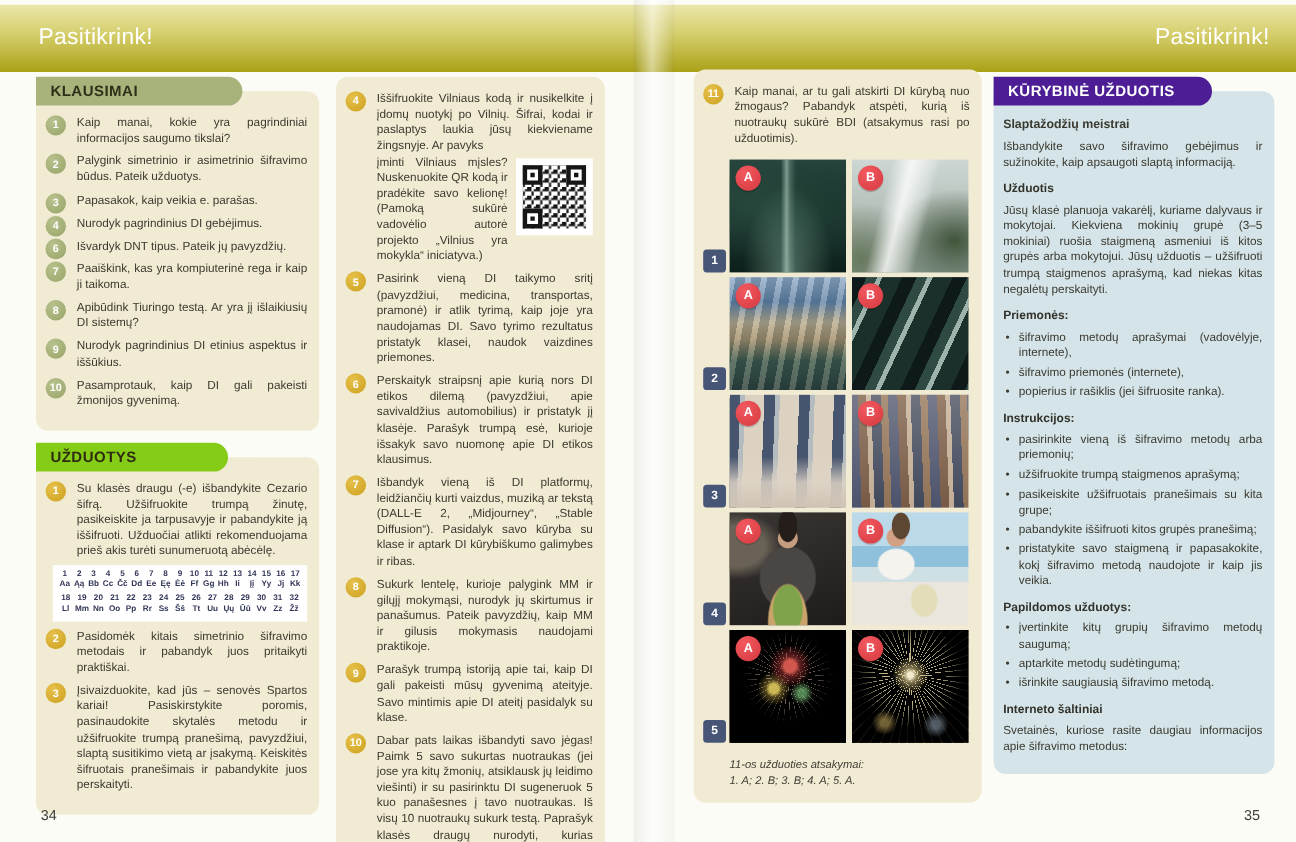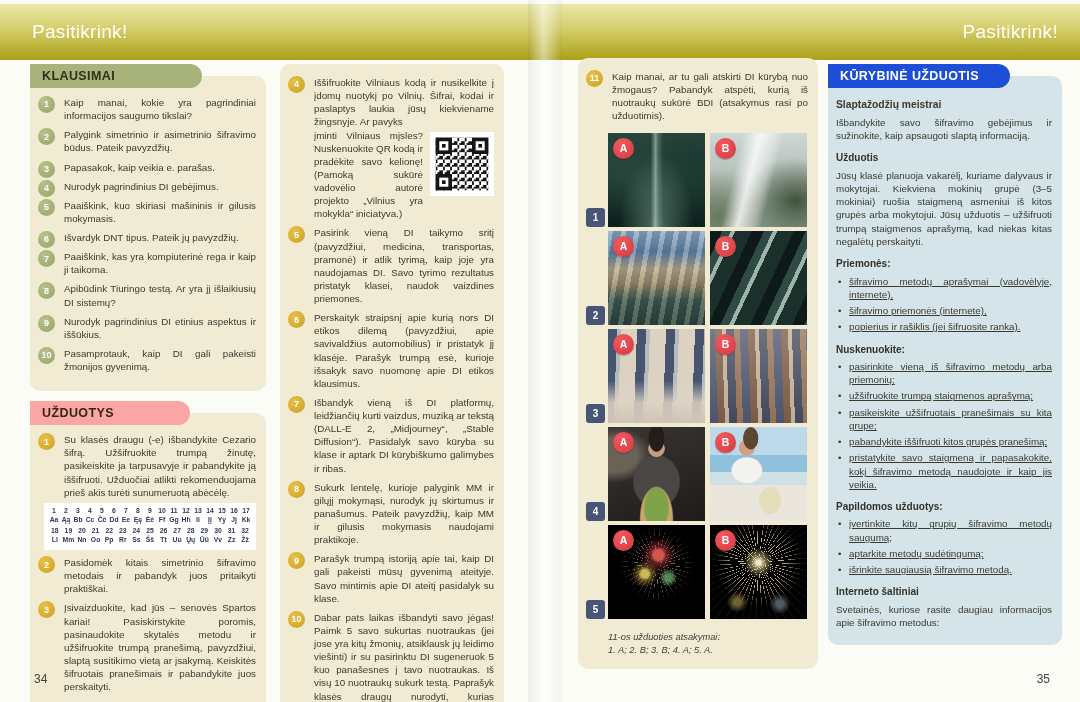--- a/index.html
+++ b/index.html
@@ -16,22 +16,22 @@
   .col{position:absolute;}
   .col1{left:30px;top:64px;width:236px;}
   .col2{left:280px;top:64px;width:224px;}
   .col3{left:578px;top:58px;width:240px;}
   .col4{left:828px;top:64px;width:234px;}
   
   .tab{height:24px;line-height:24px;padding-left:12px;box-sizing:border-box;
     border-radius:0 13px 13px 0;font-weight:bold;font-size:12.5px;letter-spacing:.4px;
     position:relative;z-index:2;margin-bottom:-12px;}
   .tab.olive{width:172px;background:#a8b37c;color:#2e3018;}
-  .tab.gold{width:160px;background:#fca5a5;color:#2f2b10;}
-  .tab.teal{width:182px;background:#1d4ed8;color:#fff;}
+  .tab.gold{width:160px;background:#84cc16;color:#2f2b10;}
+  .tab.teal{width:182px;background:#4c1d95;color:#fff;}
   .box{border-radius:0 10px 10px 10px;padding:20px 10px 12px 8px;box-sizing:border-box;}
   .box.plain{border-radius:10px;padding-top:12px;}
   .beige{background:#f1ebd3;}
   .blue{background:#d4e4e8;}
   
   .item{position:relative;padding-left:26px;margin-bottom:6px;font-size:9.8px;line-height:1.34;text-align:justify;}
   .badge{position:absolute;left:0;top:0;min-width:17px;height:17px;border-radius:9px;padding:0 1px;box-sizing:border-box;
     display:inline-flex;align-items:center;justify-content:center;color:#fff;font-weight:bold;font-size:9px;}
   .badge.olive-b{background:radial-gradient(circle at 35% 30%,#b7c18d,#98a468);}
   .badge.gold-b{background:radial-gradient(circle at 35% 30%,#e6c04a,#cda11f);}
@@ -51,21 +51,21 @@
   .ab{position:absolute;top:5px;left:5px;width:21px;height:21px;border-radius:50%;
     background:radial-gradient(circle at 35% 28%,#f2595f,#d63940);color:#fff;font-weight:bold;font-size:10.5px;
     display:flex;align-items:center;justify-content:center;box-shadow:0 1px 1px rgba(0,0,0,.25);}
   .answers{margin:12px 0 0 22px;font-style:italic;font-size:9.3px;line-height:1.45;color:#3f3e36;}
   
   .kbody{font-size:9.8px;line-height:1.35;}
   .kbody .sub{font-weight:bold;font-size:10.3px;margin:2px 0 4px;}
   .kbody p{margin:0 0 4px;text-align:justify;}
   .kbody h4{margin:9px 0 4px;font-size:10px;font-weight:bold;color:#33322a;}
   .kbody ul{list-style:none;margin:0 0 4px;padding:0;}
-  .kbody li{position:relative;padding-left:13px;margin-bottom:3px;text-align:justify;text-decoration:underline;}
+  .kbody li{position:relative;padding-left:13px;margin-bottom:3px;text-align:justify;}
   .kbody li::before{content:"•";position:absolute;left:2px;top:0;}
   
   .pagenum{position:absolute;top:672px;font-size:12px;color:#404040;}
   .pagenum.l{left:34px;} .pagenum.r{right:30px;}
   
   .p1a{background:
     linear-gradient(90deg,rgba(170,205,185,0) 44%,rgba(195,225,208,.55) 49%,rgba(195,225,208,.22) 52%,rgba(170,205,185,0) 57%),
     radial-gradient(ellipse at 50% 100%,rgba(145,185,165,.5),transparent 55%),
     radial-gradient(ellipse at 18% 38%,#27473c,transparent 60%),
     radial-gradient(ellipse at 82% 44%,#1e3b32,transparent 60%),
@@ -123,24 +123,24 @@
 
   <div class="band">
     <span class="ttl">Pasitikrink!</span>
     <span class="ttl">Pasitikrink!</span>
   </div>
 
   <div class="col col1">
     <div class="tab olive">KLAUSIMAI</div>
     <div class="box beige">
       <div class="item"><span class="badge olive-b">1</span><span>Kaip manai, kokie yra pagrindiniai informacijos saugumo tikslai?</span></div>
-      <div class="item"><span class="badge olive-b">2</span><span>Palygink simetrinio ir asimetrinio šifravimo būdus. Pateik pavyzdžių.</span></div>
+      <div class="item"><span class="badge olive-b">2</span><span>Palygink simetrinio ir asimetrinio šifravimo būdus. Pateik užduotys.</span></div>
       <div class="item"><span class="badge olive-b">3</span><span>Papasakok, kaip veikia e. parašas.</span></div>
       <div class="item"><span class="badge olive-b">4</span><span>Nurodyk pagrindinius DI gebėjimus.</span></div>
-      <div class="item"><span class="badge olive-b">5</span><span>Paaiškink, kuo skiriasi mašininis ir gilusis mokymasis.</span></div>
+      <div class="item"><span class="badge olive-b">5</span></div>
       <div class="item"><span class="badge olive-b">6</span><span>Išvardyk DNT tipus. Pateik jų pavyzdžių.</span></div>
       <div class="item"><span class="badge olive-b">7</span><span>Paaiškink, kas yra kompiuterinė rega ir kaip ji taikoma.</span></div>
       <div class="item"><span class="badge olive-b">8</span><span>Apibūdink Tiuringo testą. Ar yra jį išlaikiusių DI sistemų?</span></div>
       <div class="item"><span class="badge olive-b">9</span><span>Nurodyk pagrindinius DI etinius aspektus ir iššūkius.</span></div>
       <div class="item"><span class="badge olive-b">10</span><span>Pasamprotauk, kaip DI gali pakeisti žmonijos gyvenimą.</span></div>
     </div>
 
     <div class="tab gold" style="margin-top:10px;">UŽDUOTYS</div>
     <div class="box beige">
       <div class="item">
@@ -402,21 +402,21 @@
       <h4>Užduotis</h4>
       <p>Jūsų klasė planuoja vakarėlį, kuriame dalyvaus ir mokytojai. Kiekviena mokinių grupė (3–5 mokiniai) ruošia staigmeną asmeniui iš kitos grupės arba mokytojui. Jūsų užduotis – užšifruoti trumpą staigmenos aprašymą, kad niekas kitas negalėtų perskaityti.</p>
 
       <h4>Priemonės:</h4>
       <ul>
         <li>šifravimo metodų aprašymai (vadovėlyje, internete),</li>
         <li>šifravimo priemonės (internete),</li>
         <li>popierius ir rašiklis (jei šifruosite ranka).</li>
       </ul>
 
-      <h4>Nuskenuokite:</h4>
+      <h4>Instrukcijos:</h4>
       <ul>
         <li>pasirinkite vieną iš šifravimo metodų arba priemonių;</li>
         <li>užšifruokite trumpą staigmenos aprašymą;</li>
         <li>pasikeiskite užšifruotais pranešimais su kita grupe;</li>
         <li>pabandykite iššifruoti kitos grupės pranešimą;</li>
         <li>pristatykite savo staigmeną ir papasakokite, kokį šifravimo metodą naudojote ir kaip jis veikia.</li>
       </ul>
 
       <h4>Papildomos užduotys:</h4>
       <ul>

